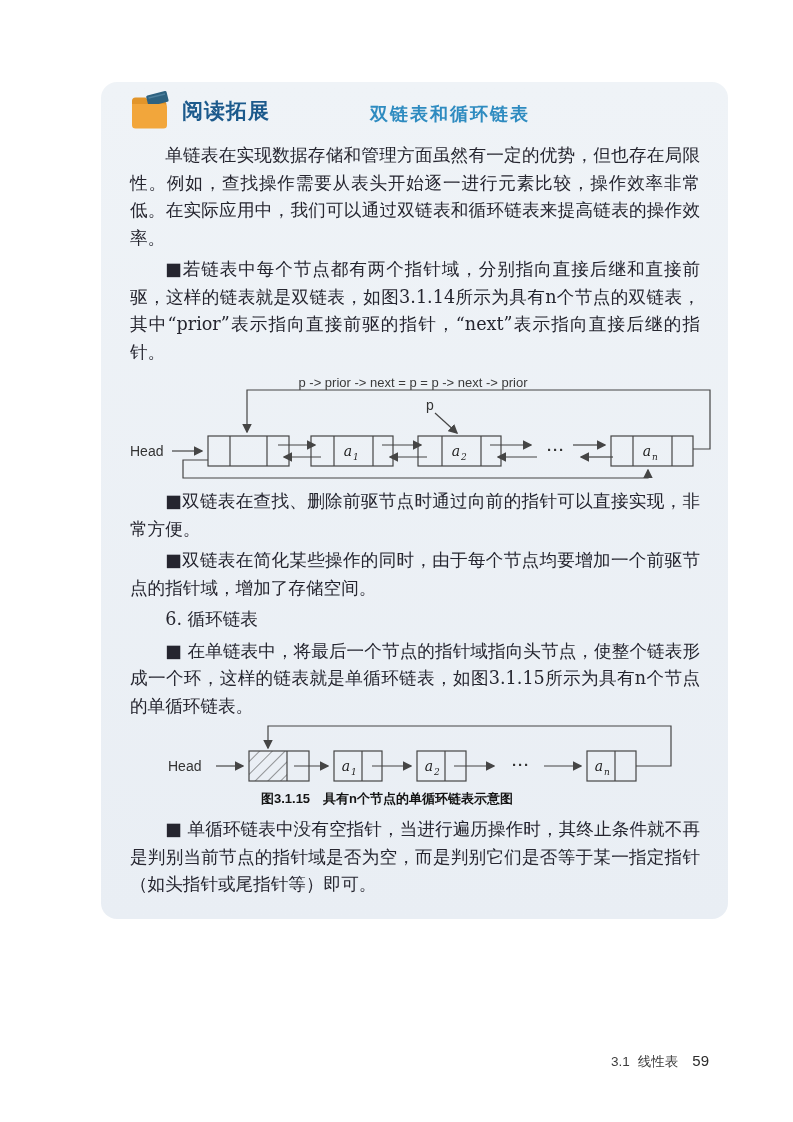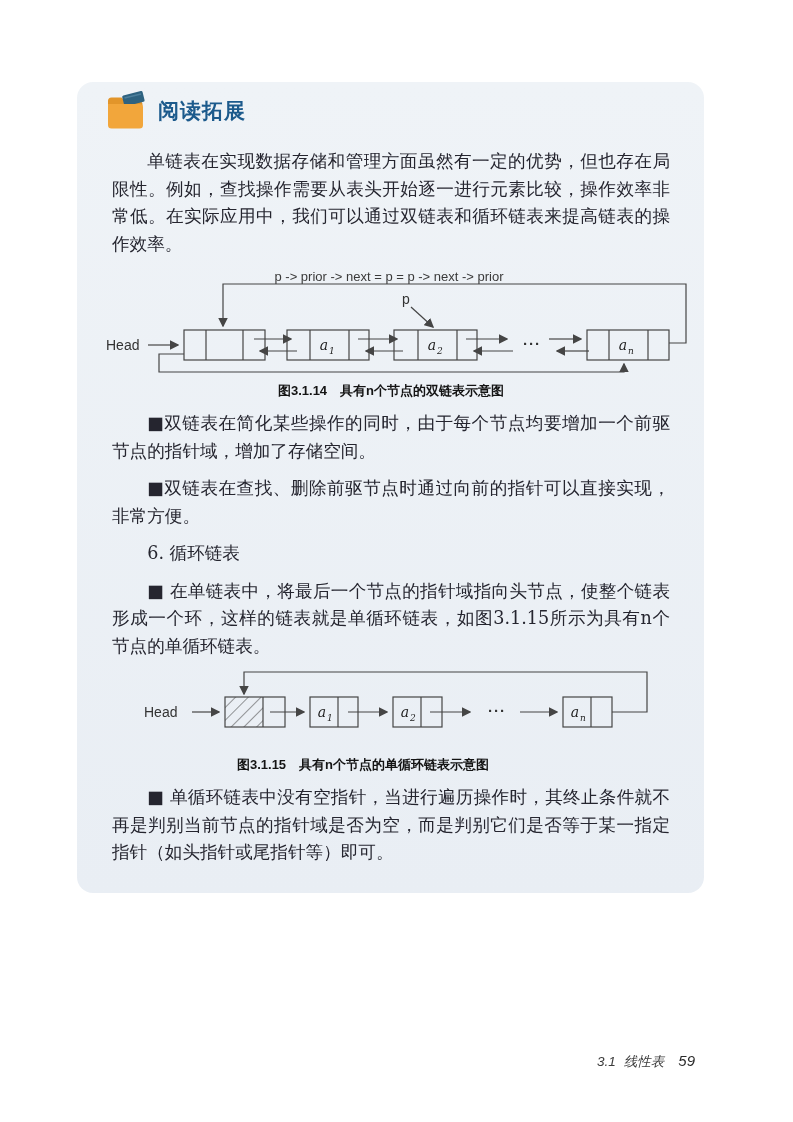--- a/index.html
+++ b/index.html
@@ -2,61 +2,61 @@
 <html><head>
 <meta charset="utf-8">
 <style>
   html,body{margin:0;padding:0;}
   body{
     width:793px;height:1122px;position:relative;background:#ffffff;
     font-family:"DejaVu Serif","Liberation Serif",serif;
     overflow:hidden;
   }
   .panel{
-    position:absolute;left:77px;top:82px;width:627px;box-sizing:border-box;
+    position:absolute;left:101px;top:82px;width:627px;box-sizing:border-box;
     background:linear-gradient(180deg,#eff3f7 0%,#e9eef4 100%);
     border-radius:16px;
     padding:6px 24px 16px 25px;
   }
   .panel-header{position:relative;height:50px;}
   .folder{position:absolute;left:4px;top:2px;}
   .badge{
     position:absolute;left:56px;top:9px;
     font-family:"Liberation Sans",sans-serif;font-weight:bold;
     font-size:21px;color:#1c5a8c;letter-spacing:1px;
   }
   .subtitle{
     position:absolute;left:244px;top:14px;
     font-family:"Liberation Sans",sans-serif;font-weight:bold;
     font-size:18px;color:#2e8bc0;letter-spacing:2px;
   }
   .body-text p{
-    margin:10px;font-size:17.6px;line-height:27.5px;
+    margin:4px;font-size:17.6px;line-height:27.5px;
     text-align:justify;text-indent:2em;color:#25252f;
   }
   .fig{margin:0;}
   .fig svg{display:block;}
   .fig-1 svg{margin:8px 0 0 0;}
   .fig-2 svg{margin:2px 0 0 20px;}
   .caption{
     font-family:"Liberation Sans",sans-serif;font-weight:bold;
     font-size:13px;color:#141414;text-align:center;
     margin:4px 0 8px 0;
   }
-  .caption-2{transform:translateX(-28px);margin-top:26px;}
+  .caption-2{transform:translateX(-28px);margin-top:6px;}
   .fig-line{stroke:#454545;stroke-width:1.2;fill:none;}
   .fig-rect{stroke:#454545;stroke-width:1.2;fill:none;}
   .fig-label{font-family:"Liberation Sans","DejaVu Sans",sans-serif;font-size:14px;fill:#333333;}
   .fig-expr{font-family:"Liberation Sans","DejaVu Sans",sans-serif;font-size:13px;fill:#3a3a3a;}
   .node-base{font-family:"DejaVu Serif","Liberation Serif",serif;font-style:italic;font-size:14px;fill:#222222;}
   .node-sub{font-family:"DejaVu Serif","Liberation Serif",serif;font-style:italic;font-size:9px;fill:#222222;}
   .dots{font-family:"Liberation Sans",sans-serif;font-size:15px;font-weight:bold;fill:#333333;letter-spacing:1px;}
   .page-footer{
-    position:absolute;top:1052px;right:98px;
-    font-family:"Liberation Sans",sans-serif;font-size:13.5px;color:#3c3c3c;font-style:italic;
+    position:absolute;top:1052px;right:84px;
+    font-family:"Liberation Sans",sans-serif;font-size:13.5px;color:#3c3c3c;
   }
   .page-footer .sec-title{margin-left:8px;}
   .page-footer .pageno{font-size:15px;margin-left:14px;color:#2b2b2b;}
 </style>
 </head>
 <body>
 
 <div class="panel">
 
   <div class="panel-header">
@@ -64,25 +64,27 @@
       <svg width="46" height="42" viewBox="0 0 46 42">
         <path d="M2 11 q0-3.5 3.5-3.5 h10 l3.5 3.5 h14 q3.5 0 3.5 3.5 v2 H2 z" fill="#e2952a"></path>
         <g transform="rotate(-14 28 9)">
           <rect x="17" y="3" width="21" height="11" rx="1.5" fill="#2e6280"></rect>
           <rect x="19" y="5" width="17" height="1.6" fill="#4d7f9c"></rect>
         </g>
         <path d="M2 14 h31.5 q3.5 0 3.5 3.5 V35 q0 3.5 -3.5 3.5 H5.5 q-3.5 0 -3.5 -3.5 z" fill="#f2a63b"></path>
       </svg>
     </span>
     <span class="badge">阅读拓展</span>
+    <span class="subtitle">双链表和循环链表</span>
   </div>
 
   <div class="body-text">
 
     <p>单链表在实现数据存储和管理方面虽然有一定的优势，但也存在局限性。例如，查找操作需要从表头开始逐一进行元素比较，操作效率非常低。在实际应用中，我们可以通过双链表和循环链表来提高链表的操作效率。</p>
+    <p>■若链表中每个节点都有两个指针域，分别指向直接后继和直接前驱，这样的链表就是双链表，如图3.1.14所示为具有n个节点的双链表，其中“prior”表示指向直接前驱的指针，“next”表示指向直接后继的指针。</p>
 
     <div class="fig fig-1">
       <svg width="600" height="110" viewBox="0 0 600 110">
         <defs>
           <marker id="ah1" viewBox="0 0 10 10" refX="8.5" refY="5" markerWidth="8" markerHeight="8" orient="auto">
             <path d="M0 0 L10 5 L0 10 Z" fill="#454545"></path>
           </marker>
         </defs>
 
         <text class="fig-expr" x="287" y="13" text-anchor="middle">p -&gt; prior -&gt; next = p = p -&gt; next -&gt; prior</text>
@@ -133,25 +135,24 @@
           <path class="fig-line" d="M152 71 H189" marker-end="url(#ah1)"></path>
           <path class="fig-line" d="M195 83 H158" marker-end="url(#ah1)"></path>
           <path class="fig-line" d="M256 71 H295" marker-end="url(#ah1)"></path>
           <path class="fig-line" d="M301 83 H264" marker-end="url(#ah1)"></path>
           <path class="fig-line" d="M364 71 H405" marker-end="url(#ah1)"></path>
           <path class="fig-line" d="M411 83 H372" marker-end="url(#ah1)"></path>
           <path class="fig-line" d="M447 71 H479" marker-end="url(#ah1)"></path>
           <path class="fig-line" d="M487 83 H455" marker-end="url(#ah1)"></path>
         </g>
       </svg>
-      <div class="caption">图3.1.14　具有n个节点的双链表示意图</div>
     </div>
 
+    <p>■双链表在查找、删除前驱节点时通过向前的指针可以直接实现，非常方便。</p>
     <p>■双链表在简化某些操作的同时，由于每个节点均要增加一个前驱节点的指针域，增加了存储空间。</p>
-    <p>■双链表在查找、删除前驱节点时通过向前的指针可以直接实现，非常方便。</p>
     <p>6. 循环链表</p>
     <p>■ 在单链表中，将最后一个节点的指针域指向头节点，使整个链表形成一个环，这样的链表就是单循环链表，如图3.1.15所示为具有n个节点的单循环链表。</p>
 
     <div class="fig fig-2">
       <svg width="580" height="60" viewBox="0 0 580 60">
         <defs>
           <marker id="ah2" viewBox="0 0 10 10" refX="8.5" refY="5" markerWidth="8" markerHeight="8" orient="auto">
             <path d="M0 0 L10 5 L0 10 Z" fill="#454545"></path>
           </marker>
           <pattern id="hatch" width="9" height="9" patternTransform="rotate(45)" patternUnits="userSpaceOnUse">

